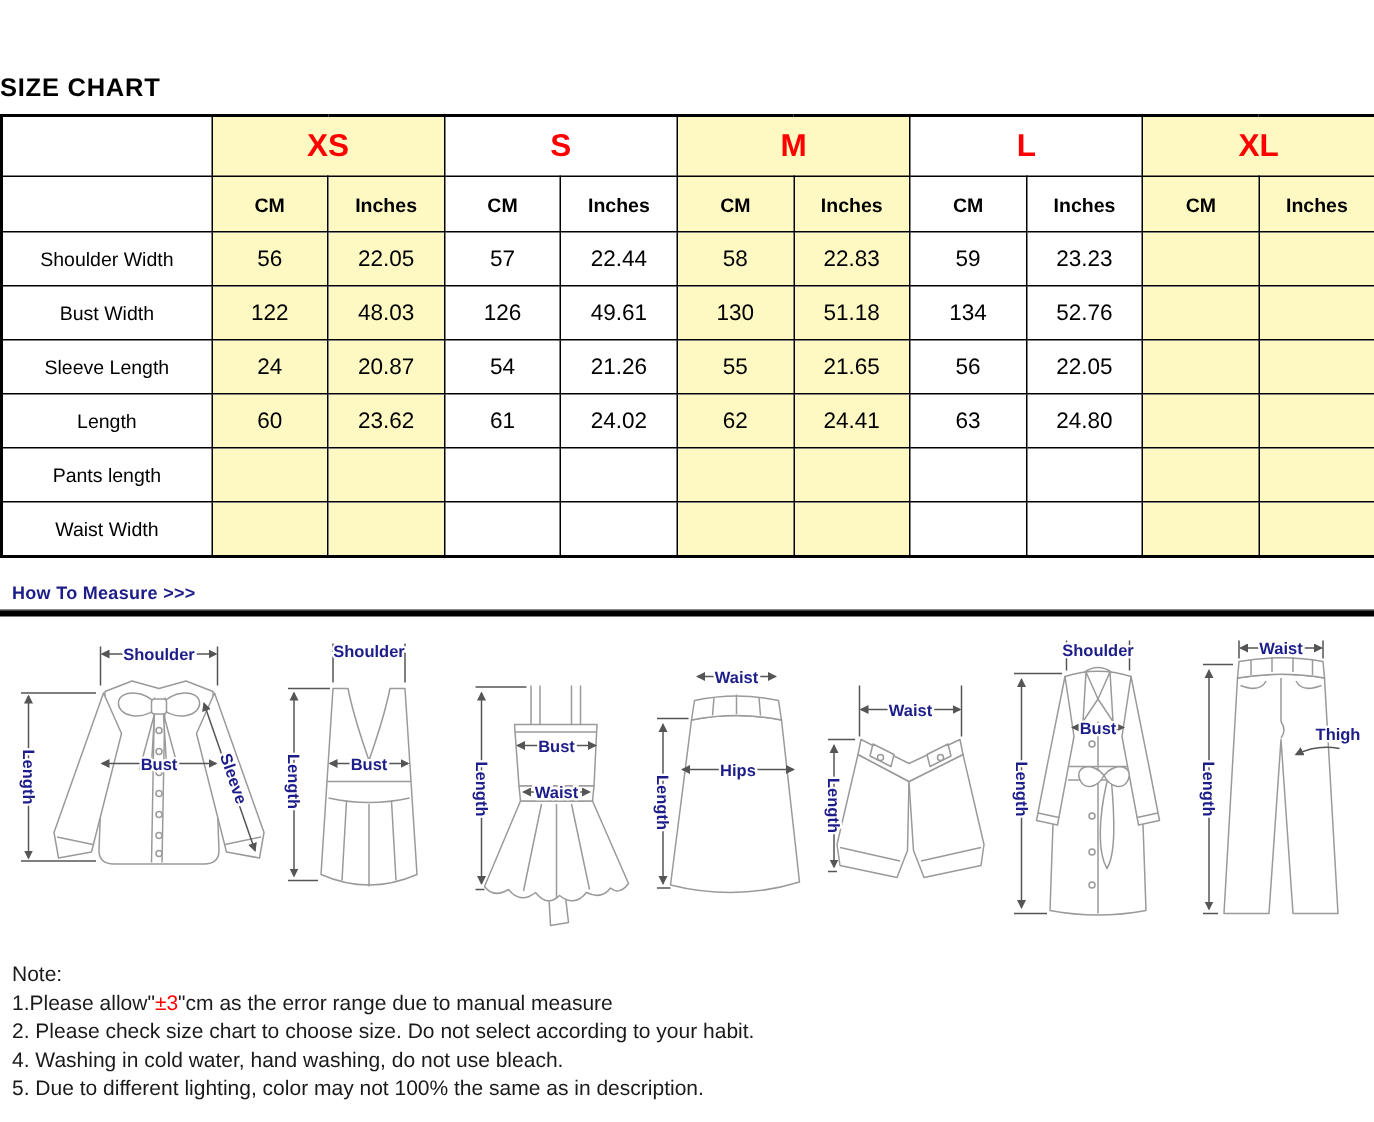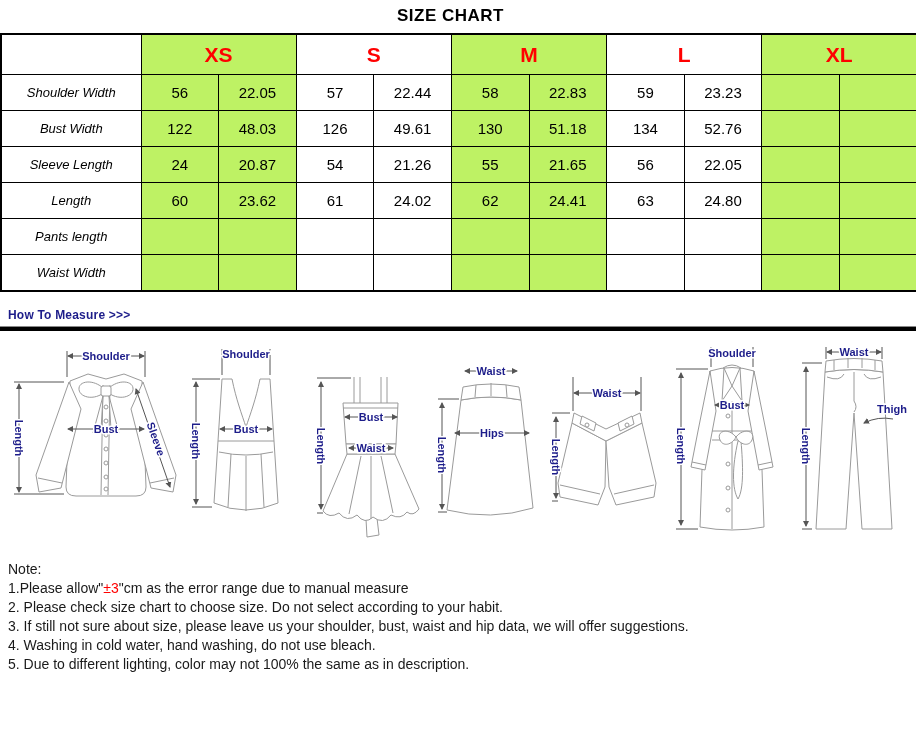--- a/index.html
+++ b/index.html
@@ -1,29 +1,29 @@
 <!DOCTYPE html>
 <html><head>
 <meta charset="utf-8">
 <style>
   html,body{margin:0;padding:0;background:#fff;}
   body{width:916px;height:748px;font-family:"Liberation Sans",sans-serif;color:#000;overflow:hidden;}
   .page{width:916px;}
 
-  .title{text-align:center;font-size:17px;font-weight:bold;padding:6px 15px 7px 0;letter-spacing:.5px;}
+  .title{text-align:left;font-size:17px;font-weight:bold;padding:6px 15px 7px 0;letter-spacing:.5px;margin-top:43px;}
 
   table.size-chart{border-collapse:collapse;table-layout:fixed;width:916px;border:2px solid #000;}
   table.size-chart td,table.size-chart th{border:1px solid #000;text-align:center;vertical-align:middle;overflow:hidden;padding:0;}
   col.c-label{width:140px;}
   col.c-val{width:77.6px;}
   tr.size-row th{height:39px;font-size:21px;font-weight:bold;color:#f00;}
   tr.unit-row th{height:36px;font-size:13px;font-weight:bold;color:#000;}
   tr.data-row td{height:35px;font-size:15px;}
-  tr.data-row td.rowlabel{font-size:13px;font-weight:normal;font-style:italic;}
-  .sh{background:#bef264;}
+  tr.data-row td.rowlabel{font-size:13px;font-weight:normal;}
+  .sh{background:#fef9c3;}
 
   .measure-head{margin:16px 0 4px 8px;font-size:12px;font-weight:bold;color:#1d1d8a;letter-spacing:.2px;}
   .divider{height:4px;background:#000;border-top:1px solid #888;}
 
   .figures{display:flex;justify-content:flex-start;align-items:flex-start;padding:10px 2px 0 6px;height:205px;}
   .fig{flex:0 0 auto;}
   .fig.mt1{margin-top:10px;}.fig.mt2{margin-top:14px;}.fig.mt3{margin-top:24px;}
   .fig .g{stroke:#9a9a9a;fill:#fff;stroke-width:1;stroke-linejoin:round;}
   .fig .g2{stroke:#9a9a9a;fill:none;stroke-width:1;stroke-linejoin:round;}
   .fig .ar{stroke:#555;fill:none;stroke-width:1;}
@@ -54,20 +54,33 @@
         <col class="c-val">
     </colgroup>
     <tbody>
       <tr class="size-row">
         <th></th>
         <th class="sh" colspan="2">XS</th>
         <th colspan="2">S</th>
         <th class="sh" colspan="2">M</th>
         <th colspan="2">L</th>
         <th class="sh" colspan="2">XL</th>
+      </tr>
+      <tr class="unit-row">
+        <th></th>
+        <th class="sh">CM</th>
+        <th class="sh">Inches</th>
+        <th>CM</th>
+        <th>Inches</th>
+        <th class="sh">CM</th>
+        <th class="sh">Inches</th>
+        <th>CM</th>
+        <th>Inches</th>
+        <th class="sh">CM</th>
+        <th class="sh">Inches</th>
       </tr>
 
       <tr class="data-row">
         <td class="rowlabel">Shoulder Width</td>
         <td class="sh">56</td>
         <td class="sh">22.05</td>
         <td>57</td>
         <td>22.44</td>
         <td class="sh">58</td>
         <td class="sh">22.83</td>
@@ -291,18 +304,17 @@
       <line class="ar" x1="10" y1="26" x2="10" y2="185" marker-start="url(#as)" marker-end="url(#ae)"></line>
       <text transform="rotate(90 10 105)" x="10" y="105" dy="4" text-anchor="middle">Length</text>
     </svg>
 
   </div>
 
   <div class="notes">
     <div>Note:</div>
     <div><span>1.Please allow"</span><span class="red">±3</span><span>"cm as the error range due to manual measure</span></div>
     <div>2. Please check size chart to choose size. Do not select according to your habit.</div>
-    <div>3. If still not sure about size, please leave us your shoulder, bust, waist and hip data, we will offer suggestions.</div>
     <div>4. Washing in cold water, hand washing, do not use bleach.</div>
     <div>5. Due to different lighting, color may not 100% the same as in description.</div>
   </div>
 
 </div>
 
 </body></html>

